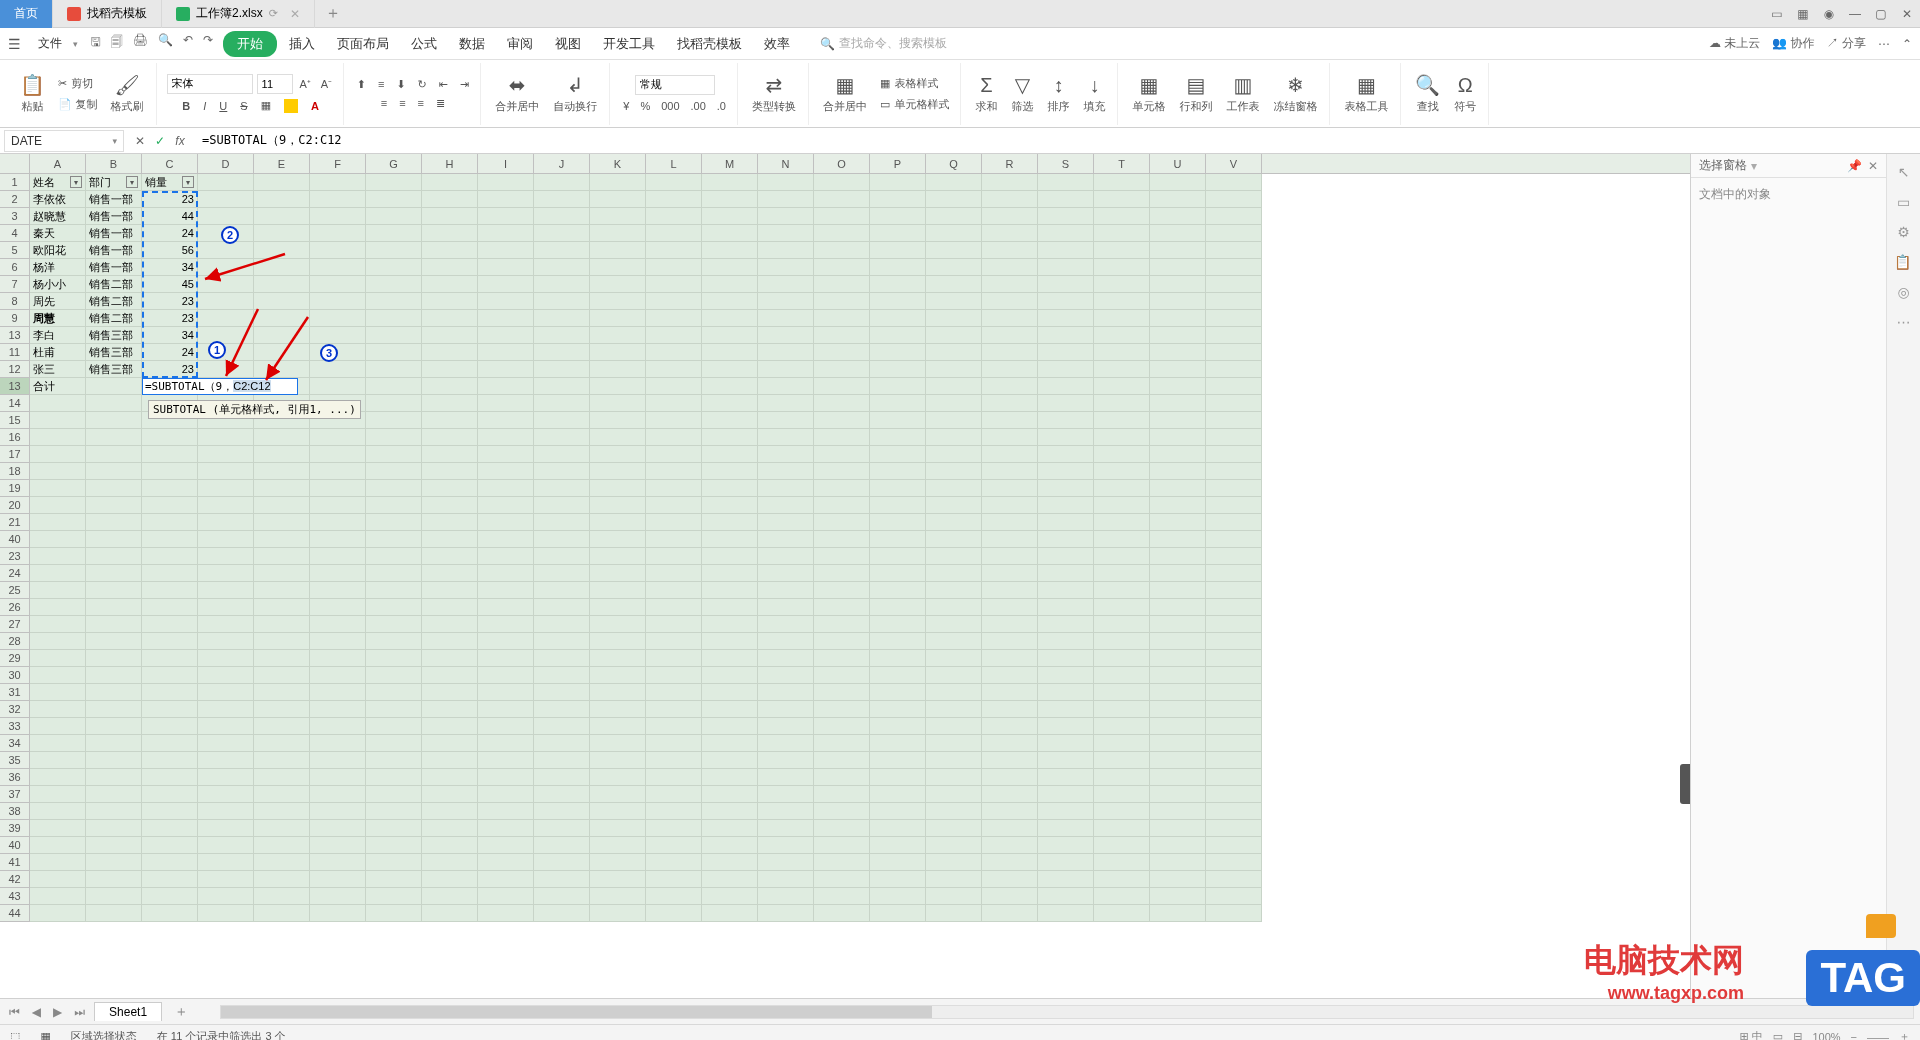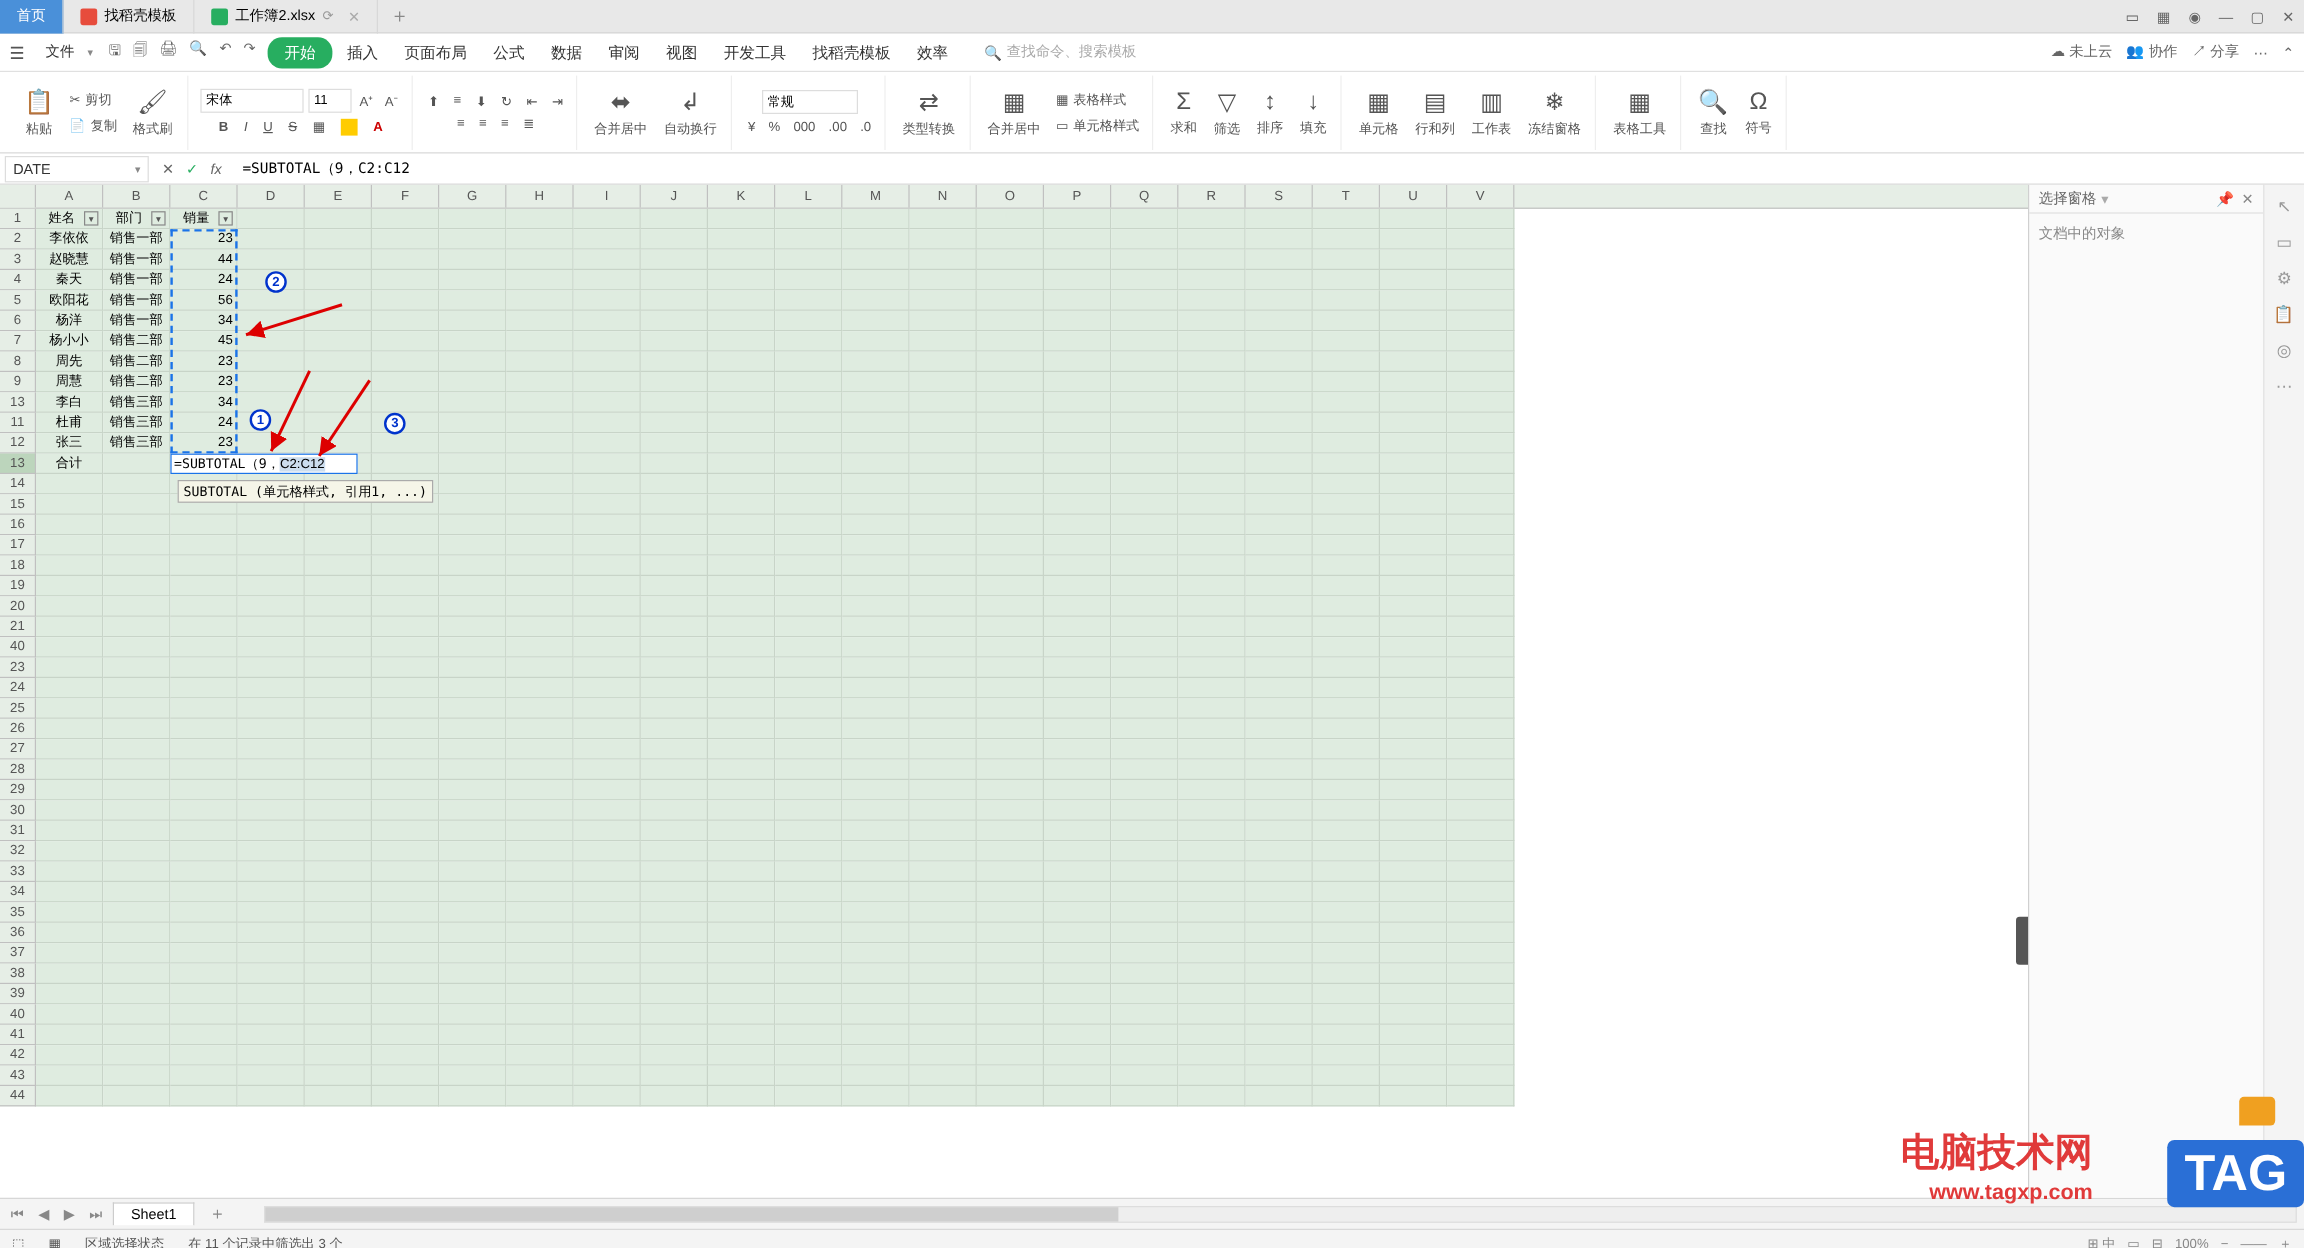--- a/index.html
+++ b/index.html
@@ -61,21 +61,21 @@
 
 .colhdr { display: flex; height: 20px; background: #e6eee6; border-bottom: 1px solid #c0c0c0; }
 .corner { width: 30px; border-right: 1px solid #c0c0c0; background: #e6eee6; }
 .ch { border-right: 1px solid #c0c0c0; text-align: center; font-size: 11px; color: #555; line-height: 20px; }
 
 
 .gridbody { position: relative; }
 .row { display: flex; height: 17px; }
 .rh { width: 30px; background: #e6eee6; border-right: 1px solid #c0c0c0; border-bottom: 1px solid #c0c0c0; text-align: center; font-size: 11px; color: #555; line-height: 17px; }
 .cell { border-right: 1px solid #c8d4c8; border-bottom: 1px solid #c8d4c8; background: #dfece0; font-size: 11px; padding: 0 3px; line-height: 17px; overflow: hidden; white-space: nowrap; }
-.cell.txt { text-align: center; }
+.cell.txt { text-align: left; }
 .cell.num { text-align: right; }
 .dropfilt { float: right; width: 12px; height: 12px; border: 1px solid #888; font-size: 8px; display: flex; align-items: center; justify-content: center; color: #555; margin-top: 2px; }
 
 
 .marching { position: absolute; border: 2px dashed #1a73e8; pointer-events: none; }
 
 .row.active .rh { background: #bcd5bc; }
 .row.active .cell {  }
 .active-cell { position: absolute; border: 1px solid #1a73e8; background: #fff; font-size: 11px; font-family: monospace; }
 
@@ -556,21 +556,21 @@
           <div class="cell" style="width: 56px;"></div>
           <div class="cell" style="width: 56px;"></div>
           <div class="cell" style="width: 56px;"></div>
           <div class="cell" style="width: 56px;"></div>
           <div class="cell" style="width: 56px;"></div>
           <div class="cell" style="width: 56px;"></div>
           <div class="cell" style="width: 56px;"></div>
         </div>
         <div class="row">
           <div class="rh">9</div>
-          <div class="cell txt" style="width: 56px;">周慧</div>
+          <div class="cell txt" style="width: 56px; font-weight: bold;">周慧</div>
           <div class="cell txt" style="width: 56px;">销售二部</div>
           <div class="cell num" style="width: 56px;">23</div>
           <div class="cell" style="width: 56px;"></div>
           <div class="cell" style="width: 56px;"></div>
           <div class="cell" style="width: 56px;"></div>
           <div class="cell" style="width: 56px;"></div>
           <div class="cell" style="width: 56px;"></div>
           <div class="cell" style="width: 56px;"></div>
           <div class="cell" style="width: 56px;"></div>
           <div class="cell" style="width: 56px;"></div>

